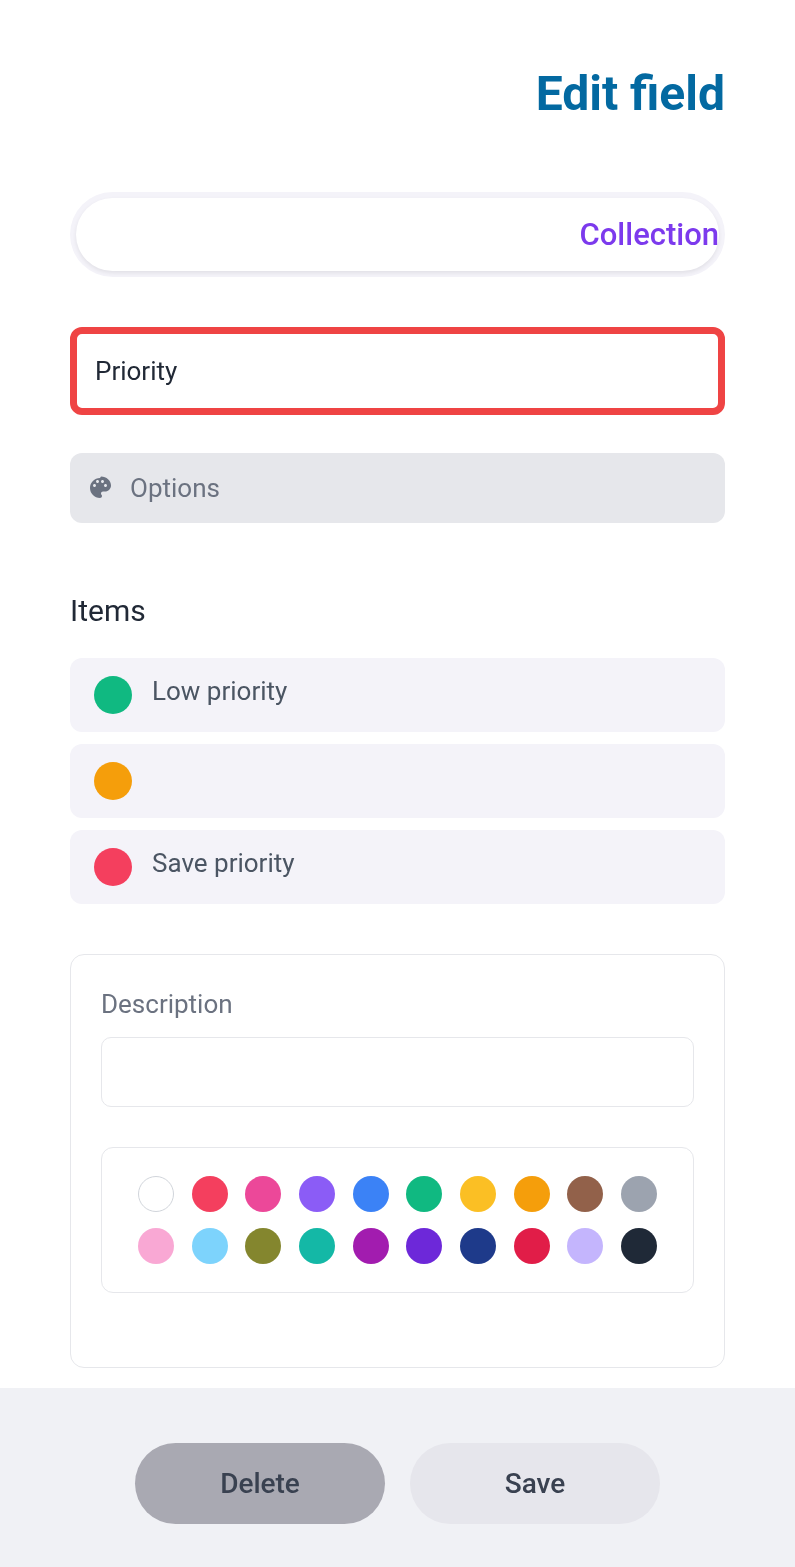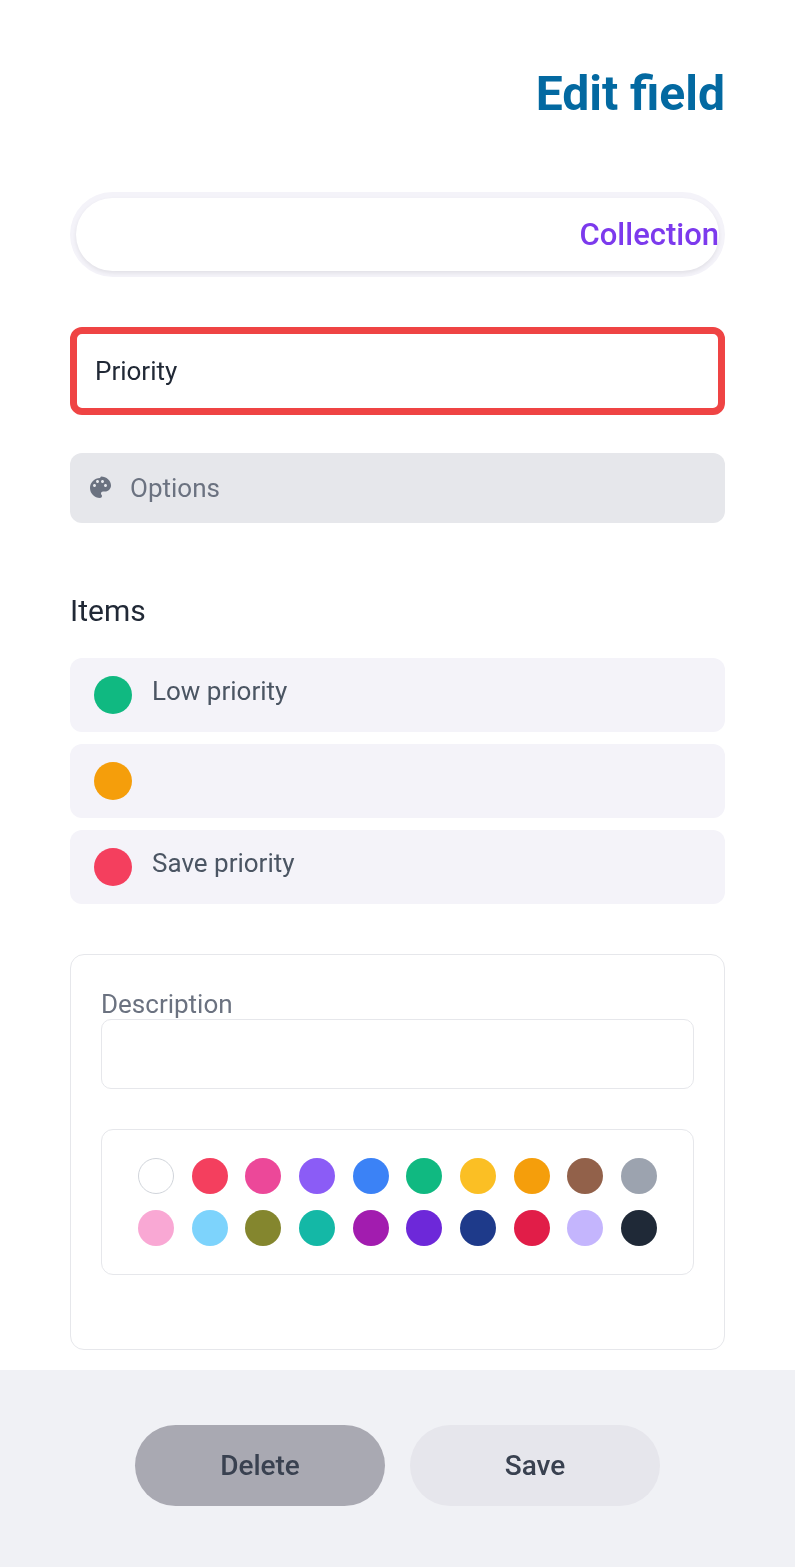--- a/index.html
+++ b/index.html
@@ -111,20 +111,21 @@
       color: #4b5563;
     }
     .new-item-card {
       border: 1px solid #e6e7eb;
       border-radius: 14px;
       padding: 34px 30px;
     }
     .description-label {
       font-size: 26px;
       color: #6b7280;
+      margin-bottom: 18px;
     }
     .description-input {
       width: 100%;
       height: 70px;
       border: 1px solid #e6e7eb;
       border-radius: 10px;
       padding: 12px 16px;
       font-size: 22px;
       margin-bottom: 40px;
       outline: none;

